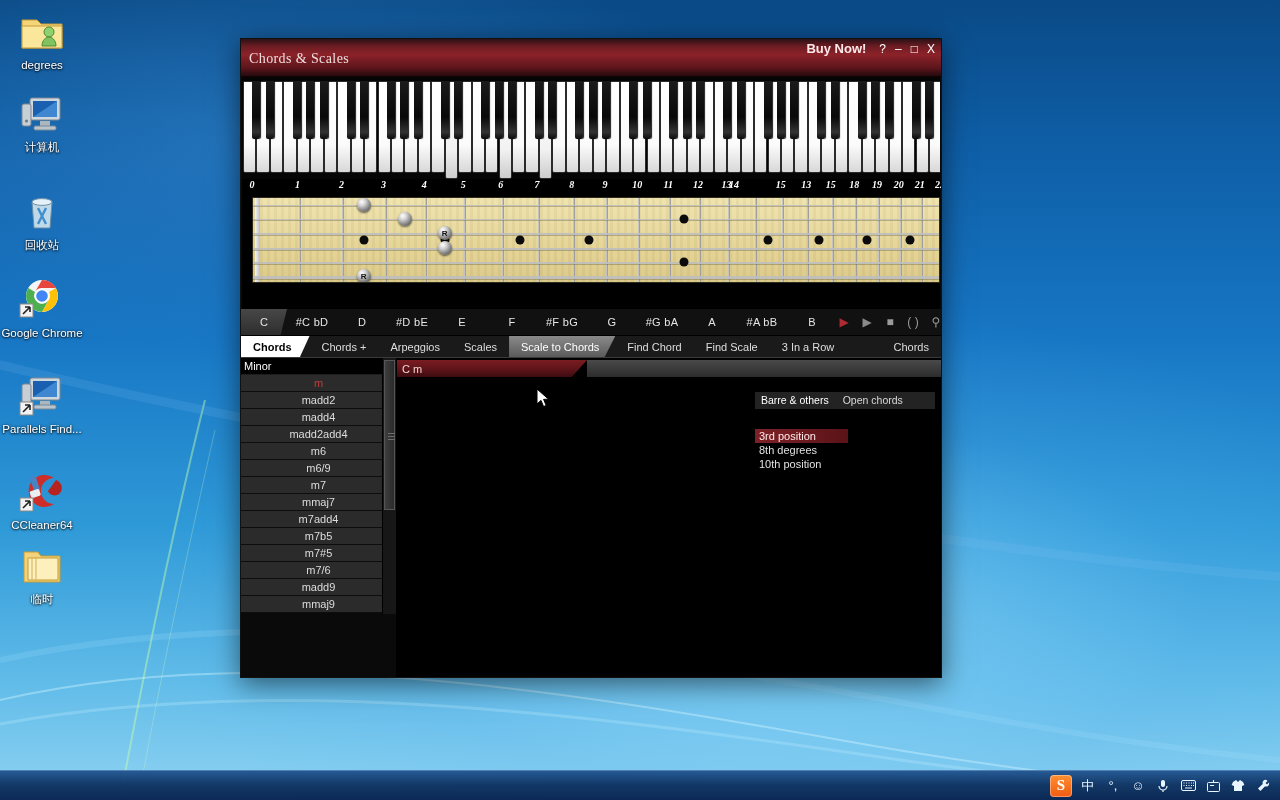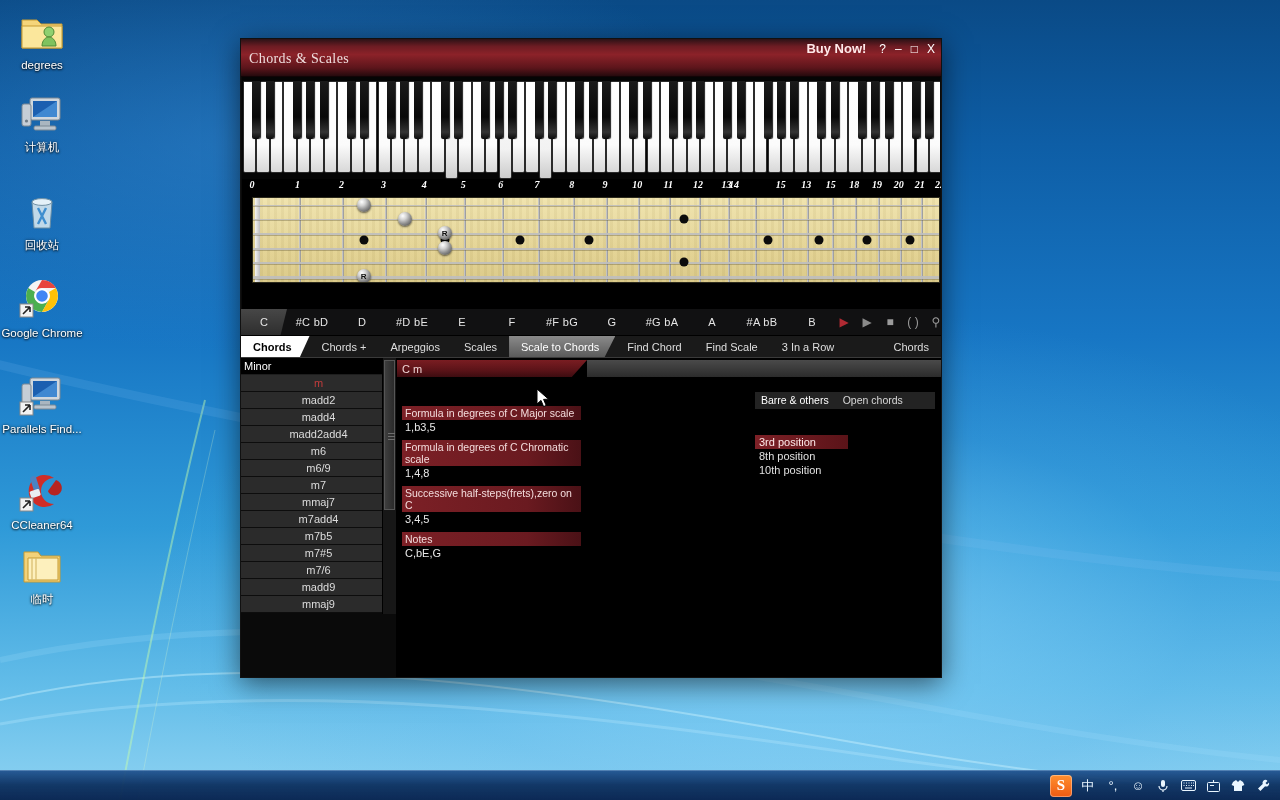--- a/index.html
+++ b/index.html
@@ -212,21 +212,21 @@
   .dlabel {
     background: linear-gradient(90deg, #7c2026 0%, #6a1a20 70%, #4a1116 100%);
     color: #f3dcdc; font-size: 10.5px; padding: 1px 3px; margin-top: 6px;
     width: 179px;
   }
   .dvalue { color: #e8e8e8; font-size: 11px; padding: 1px 3px; }
   #posblock { position: absolute; left: 358px; top: 34px; width: 180px; }
   #postabs { display: flex; background: #232323; }
   #postabs .ptab { color: #d8d8d8; font-size: 10.5px; padding: 2px 8px 3px 6px; cursor: default; }
   #postabs .ptab.sel { background: #232323; color: #fff; }
-  #poslist { margin-top: 26px; }
+  #poslist { margin-top: 20px; }
   .prow { color: #e0e0e0; font-size: 11px; padding: 1px 4px; width: 93px; cursor: default; }
   .prow.sel { background: linear-gradient(90deg,#7e2127,#5a1318); color: #ffeaea; }
   
   #cursor { position: absolute; left: 536px; top: 388px; z-index: 50; pointer-events:none; }
 </style>
 </head>
 <body>
 
 <div id="desktop">
 
@@ -579,39 +579,29 @@
           <div class="thumb">
             <div class="grip"></div>
           </div>
         </div>
       </div>
 
       <div id="mainpane">
         <div id="chordtitle-bar"></div>
         <div id="chordtitle">C m</div>
 
-        <div id="details">
-            <div class="dlabel">Formula in degrees of C Major scale</div>
-            <div class="dvalue">1,b3,5</div>
-            <div class="dlabel">Formula in degrees of C Chromatic scale</div>
-            <div class="dvalue">1,4,8</div>
-            <div class="dlabel">Successive half-steps(frets),zero on C</div>
-            <div class="dvalue">3,4,5</div>
-            <div class="dlabel">Notes</div>
-            <div class="dvalue">C,bE,G</div>
-          </div>
 
         <div id="posblock">
           <div id="postabs">
               <div class="ptab sel">Barre &amp; others</div>
               <div class="ptab">Open chords</div>
             </div>
           <div id="poslist">
               <div class="prow sel">3rd position</div>
-              <div class="prow">8th position</div>
+              <div class="prow">8th degrees</div>
               <div class="prow">10th position</div>
             </div>
         </div>
       </div>
     </div>
   </div>
 
   <svg id="cursor" width="16" height="22" viewBox="0 0 16 22">
     <path d="M1 1 L1 16 L5 12.4 L7.6 18.6 L10.2 17.4 L7.6 11.4 L12.6 11.2 Z" fill="#fff" stroke="#000" stroke-width="1"></path>
   </svg>

